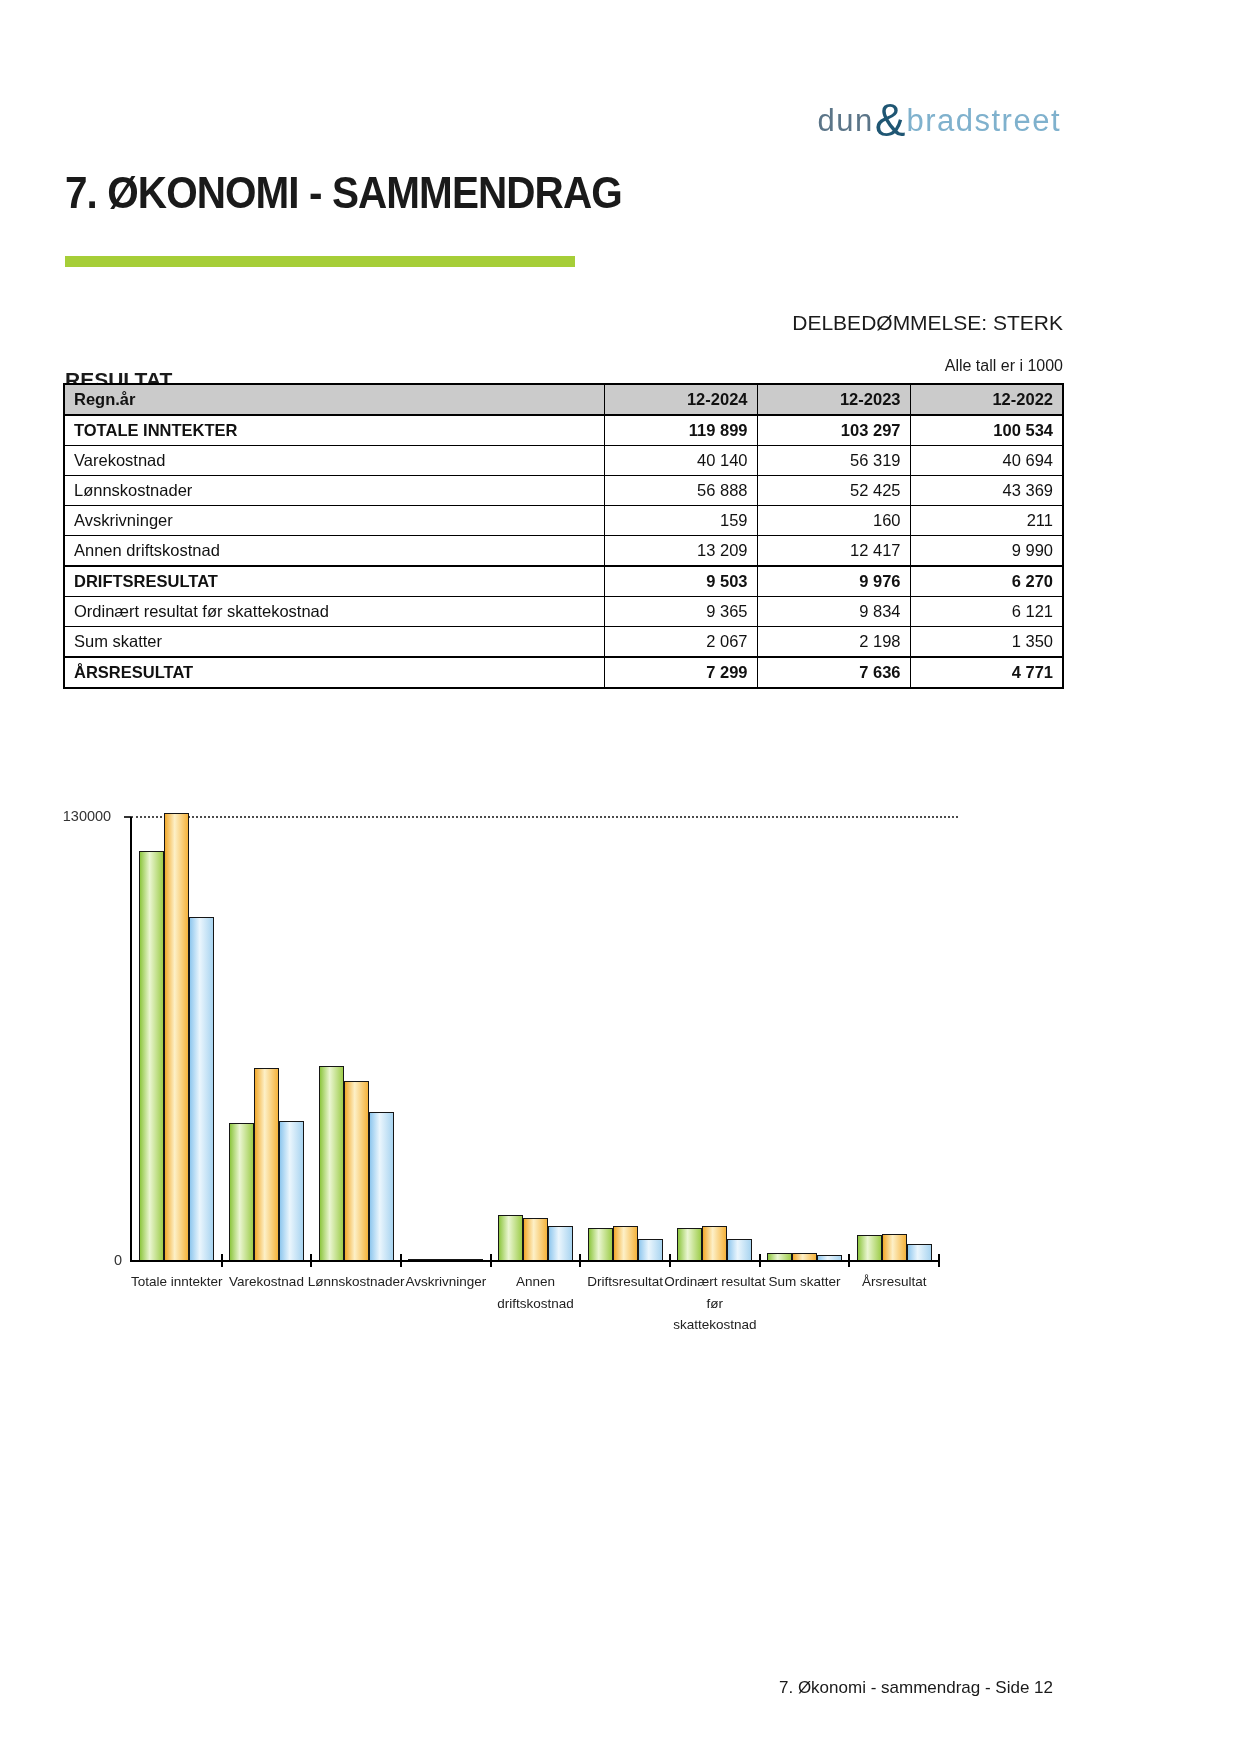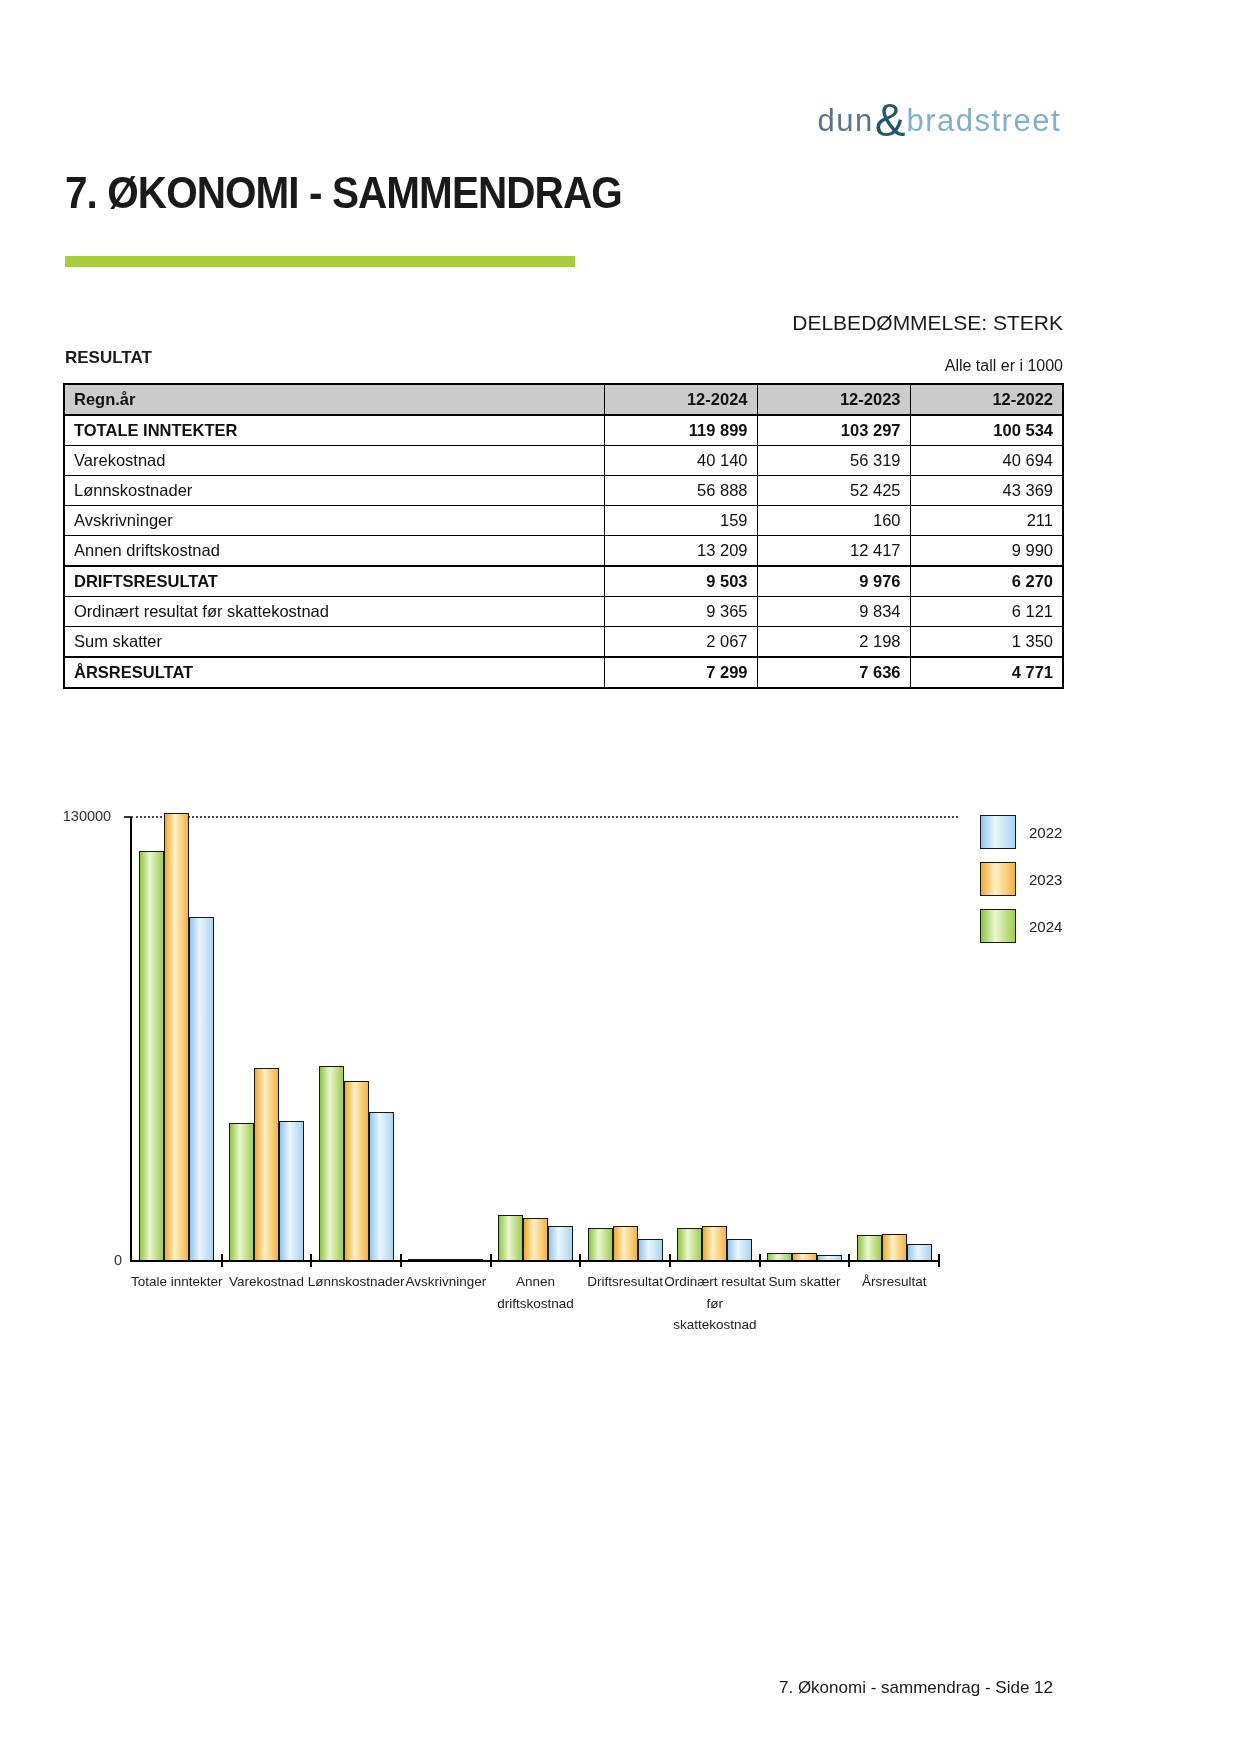--- a/index.html
+++ b/index.html
@@ -12,21 +12,21 @@
   .logo-dun{font-size:31px;font-weight:400;letter-spacing:1.5px;color:#5b7588;}
   .logo-amp{font-size:46px;font-weight:400;color:#1f5673;position:relative;top:5px;margin:0 1px;}
   .logo-brad{font-size:31px;font-weight:400;letter-spacing:1.5px;color:#7fb1cd;}
   
   .title{
     position:absolute;left:65px;top:168px;font-size:44px;font-weight:bold;
     letter-spacing:-1px;transform:scaleX(.92);transform-origin:left;white-space:nowrap;color:#1a1a1a;
   }
   .title-rule{position:absolute;left:65px;top:256px;width:510px;height:11px;background:#a6ce38;}
   .assessment{position:absolute;top:311px;right:178px;font-size:21px;font-weight:normal;white-space:nowrap;}
-  .section-label{position:absolute;left:65px;top:348px;font-size:17px;font-weight:bold;}
+  .section-label{position:absolute;left:65px;top:368px;font-size:21px;font-weight:bold;}
   .units-note{position:absolute;top:357px;right:178px;font-size:16px;}
   
   .fin-table{
     position:absolute;left:63px;top:383px;width:1000px;
     border-collapse:collapse;table-layout:fixed;font-size:16.5px;color:#111;
   }
   .fin-table col.c-label{width:540px;}
   .fin-table col.c-val{width:153px;}
   .fin-table th,.fin-table td{
     border:1px solid #000;height:29px;padding:0 9px;vertical-align:middle;overflow:hidden;white-space:nowrap;
@@ -217,31 +217,17 @@
           <div class="gtick"></div>
         </div>
         <div class="group">
           <div class="bar bar-green" style="height: 25px;"></div>
           <div class="bar bar-orange" style="height: 26px;"></div>
           <div class="bar bar-blue" style="height: 16px;"></div>
           <div class="cat-label">Årsresultat</div>
           <div class="gtick"></div>
         </div>
       </div>
-    <div class="legend" id="legend">
-        <div class="legend-row">
-          <div class="legend-swatch bar-blue"></div>
-          <div class="legend-label">2022</div>
-        </div>
-        <div class="legend-row">
-          <div class="legend-swatch bar-orange"></div>
-          <div class="legend-label">2023</div>
-        </div>
-        <div class="legend-row">
-          <div class="legend-swatch bar-green"></div>
-          <div class="legend-label">2024</div>
-        </div>
-      </div>
   </div>
 
   <div class="footer">7. Økonomi - sammendrag - Side 12</div>
 
 </div>
 
 </body></html>

